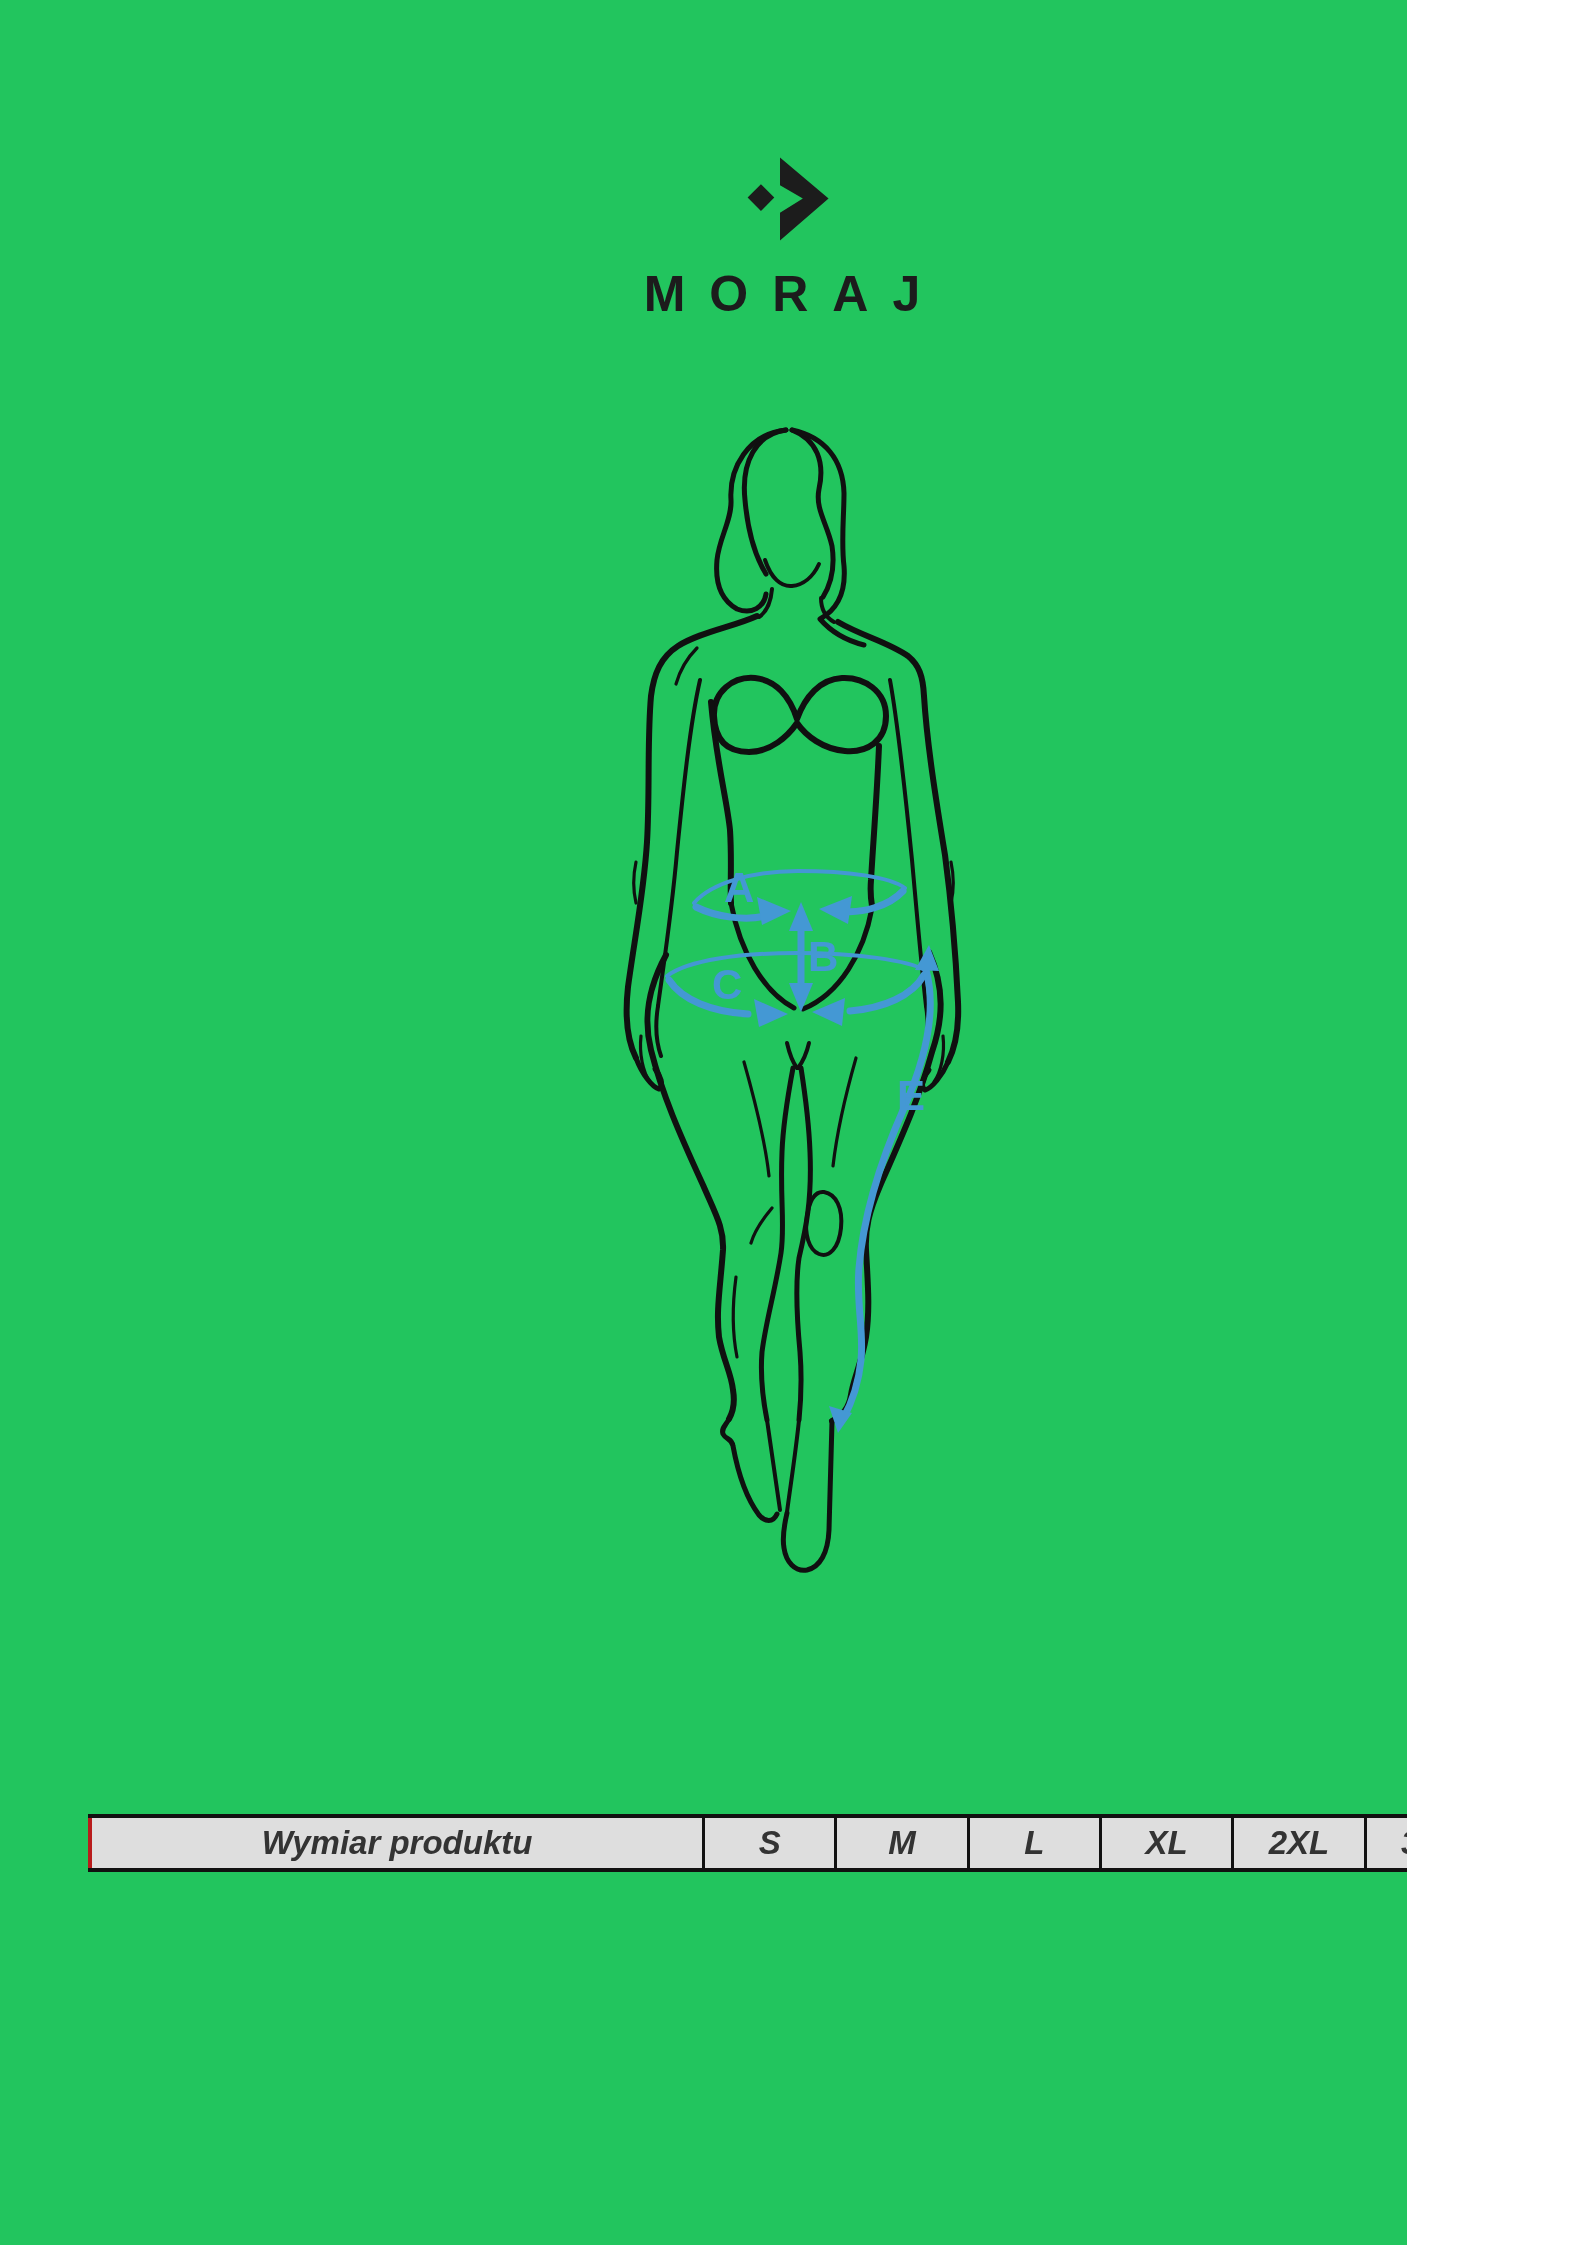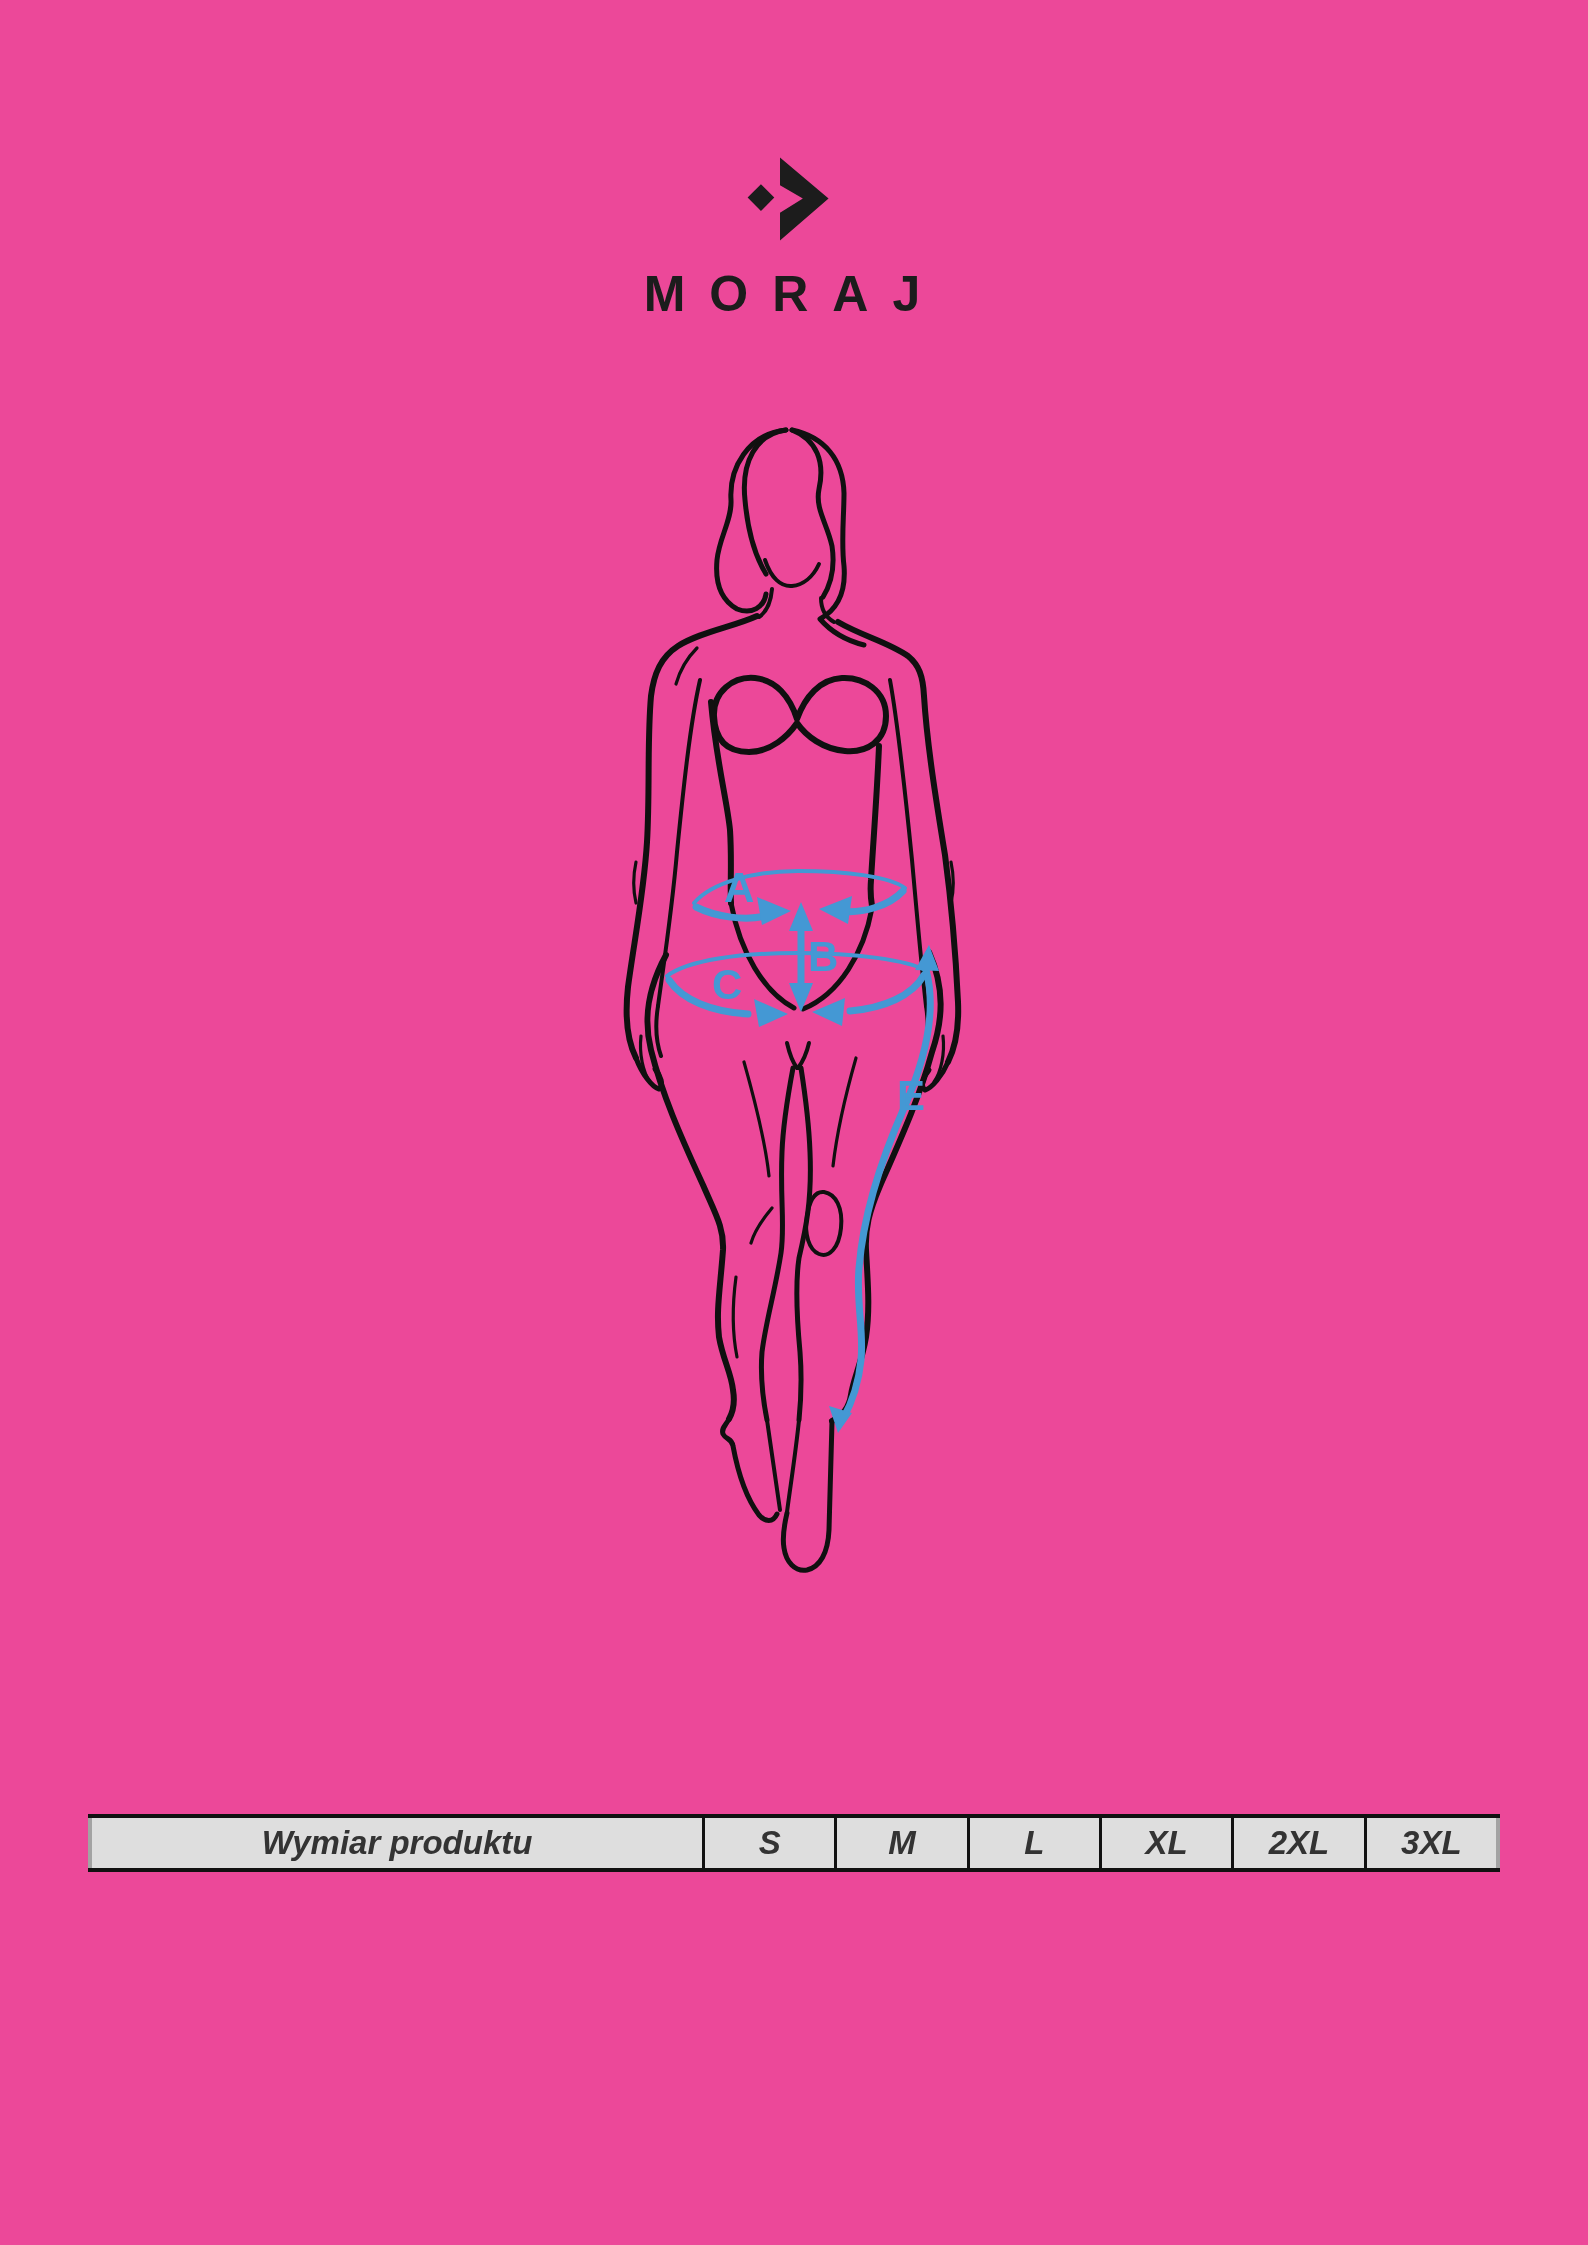--- a/index.html
+++ b/index.html
@@ -1,19 +1,19 @@
 <!DOCTYPE html>
 <html><head>
 <meta charset="utf-8">
 <style>
   html,body{margin:0;padding:0;background:#ffffff;}
   .page{
     position:relative;
-    width:1588px;height:2245px;
-    background:#ec4899;
+    width:1407px;height:2245px;
+    background:#22c55e;
     font-family:"Liberation Sans",sans-serif;
     overflow:hidden;
   }
   
   .brand{position:absolute;left:0;top:0;width:1588px;}
   .brand-icon{position:absolute;left:740px;top:150px;width:100px;height:100px;}
   .wordmark{
     position:absolute;left:0;top:266px;width:1588px;
     text-align:center;
     font-size:50px;font-weight:700;color:#1c1c1c;
@@ -26,21 +26,21 @@
   .measure-line{fill:none;stroke-linecap:round;}
   .measure-thin{stroke-width:4px;}
   .measure-thick{stroke-width:7px;}
   .measure-label{font-family:"Liberation Sans",sans-serif;font-size:42px;font-weight:700;}
   
   .size-table-wrap{position:absolute;left:88px;top:1814px;width:1412px;}
   table.size-table{
     width:100%;
     border-collapse:collapse;
     table-layout:fixed;
-    border:4px solid #a3a3a3;
+    border:4px solid #b91c1c;
     color:#3a3a3a;
   }
   table.size-table th,table.size-table td{
     border:3px solid #111111;
     border-top-width:4px;border-bottom-width:4px;
     height:50px;
     font-size:33px;
     padding:0;
     overflow:hidden;
     white-space:nowrap;

